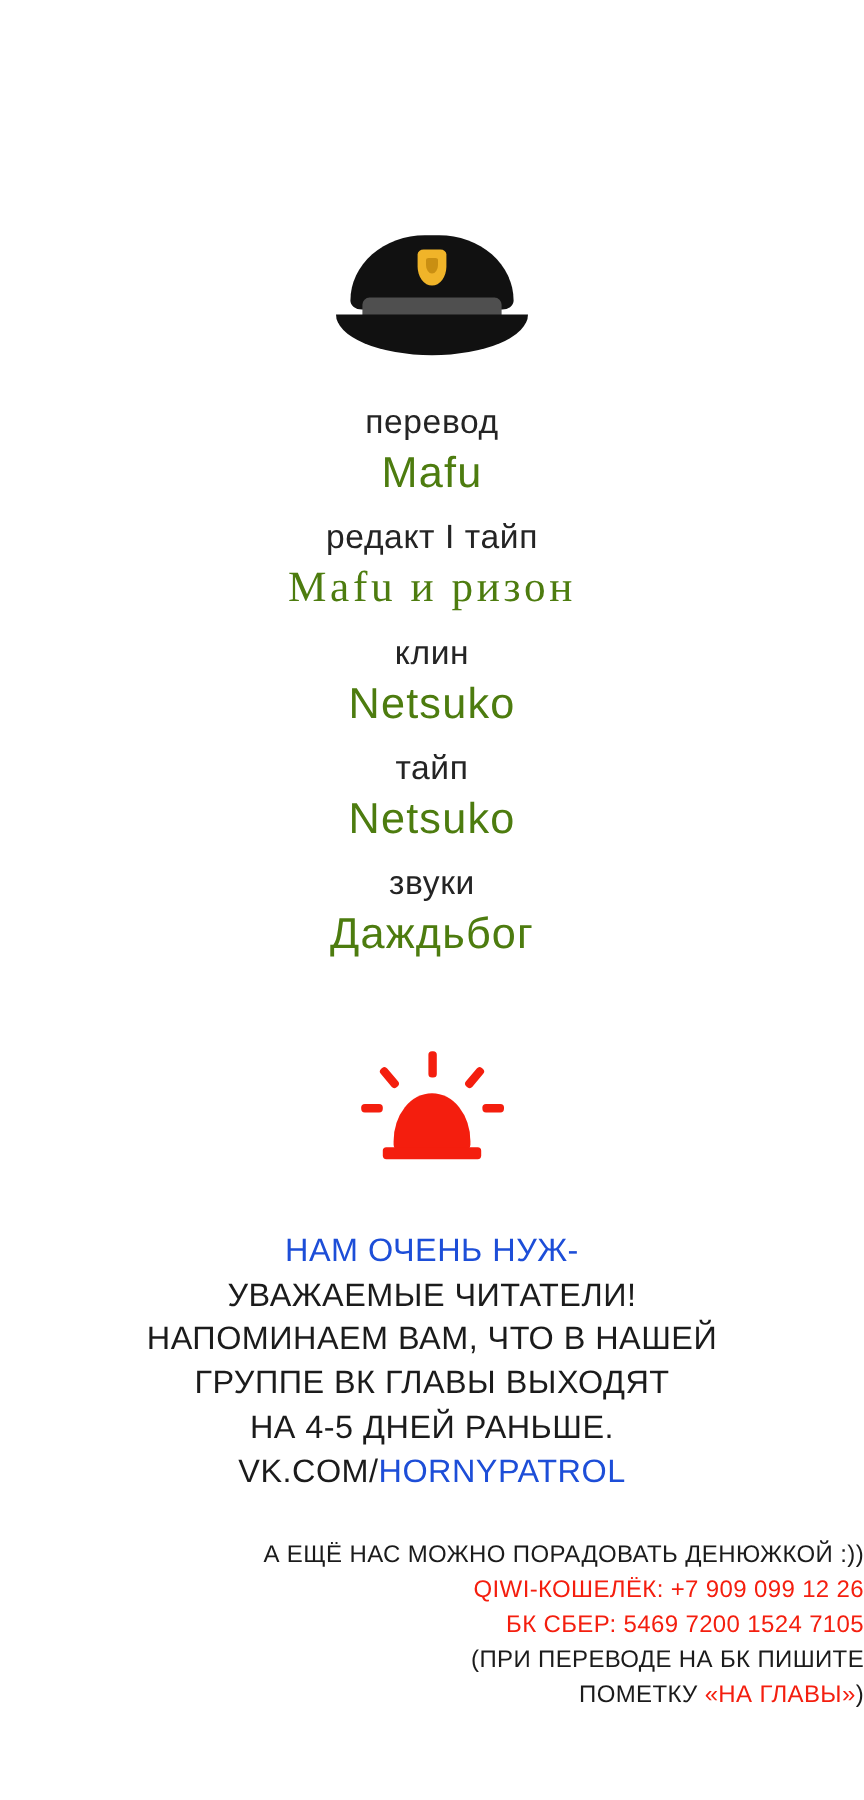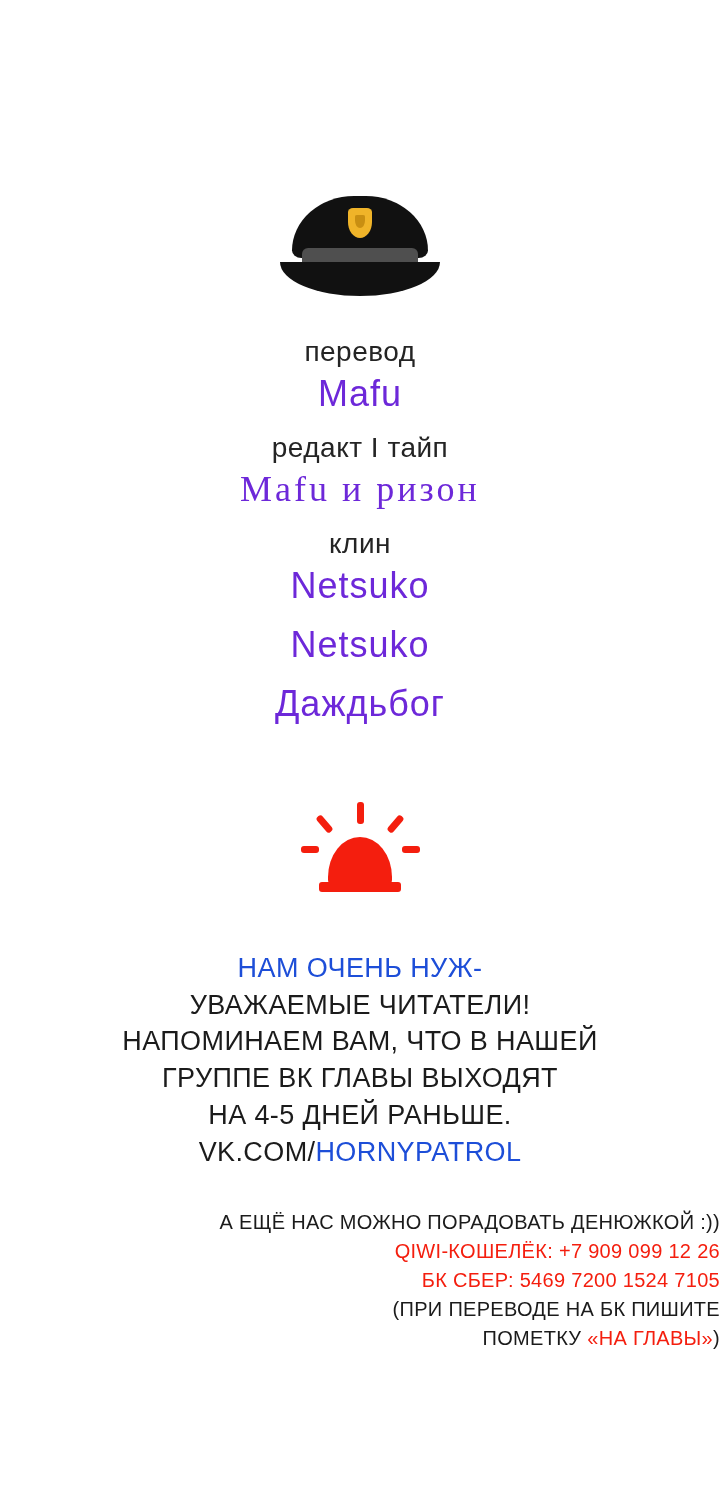--- a/index.html
+++ b/index.html
@@ -89,21 +89,21 @@
   .credit-block { margin-bottom: 14px; }
   .credit-role {
     font-size: 28px;
     letter-spacing: 0.5px;
     color: #242424;
     line-height: 1.25;
   }
   .credit-name {
     font-size: 36px;
     letter-spacing: 1px;
-    color: #6d28d9;
+    color: #4d7c0f;
     line-height: 1.25;
     margin-top: 2px;
   }
   .credit-name.spaced { letter-spacing: 3px; font-family: Liberation Serif, serif; }
 
   
   .siren-wrap {
     margin-top: 62px;
     width: 130px;
     height: 96px;
@@ -186,24 +186,26 @@
       <div class="credit-role">редакт I тайп</div>
       <div class="credit-name spaced">Mafu и ризон</div>
     </div>
 
     <div class="credit-block">
       <div class="credit-role">клин</div>
       <div class="credit-name">Netsuko</div>
     </div>
 
     <div class="credit-block">
+      <div class="credit-role">тайп</div>
       <div class="credit-name">Netsuko</div>
     </div>
 
     <div class="credit-block">
+      <div class="credit-role">звуки</div>
       <div class="credit-name">Даждьбог</div>
     </div>
 
   </div>
 
   <div class="siren-wrap">
     <div class="ray r1"></div>
     <div class="ray r2"></div>
     <div class="ray r3"></div>
     <div class="ray r4"></div>

